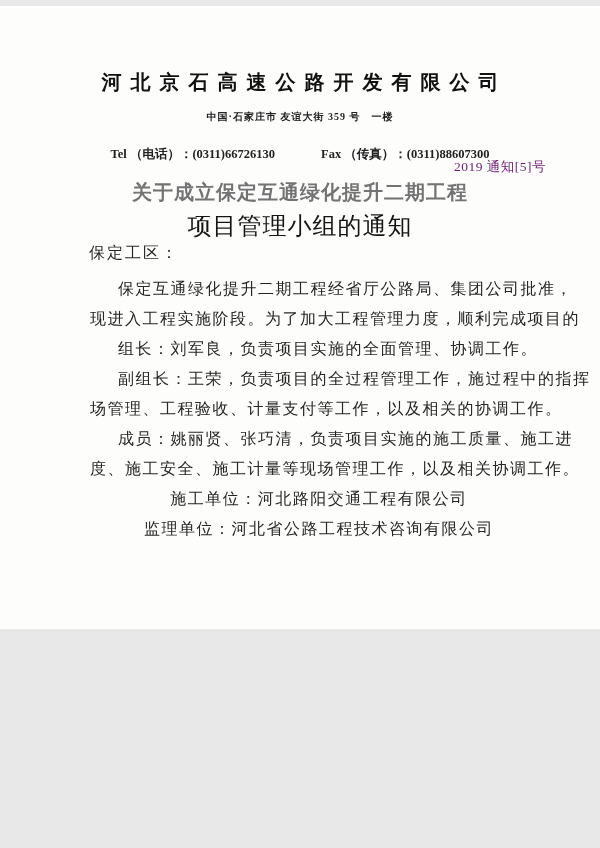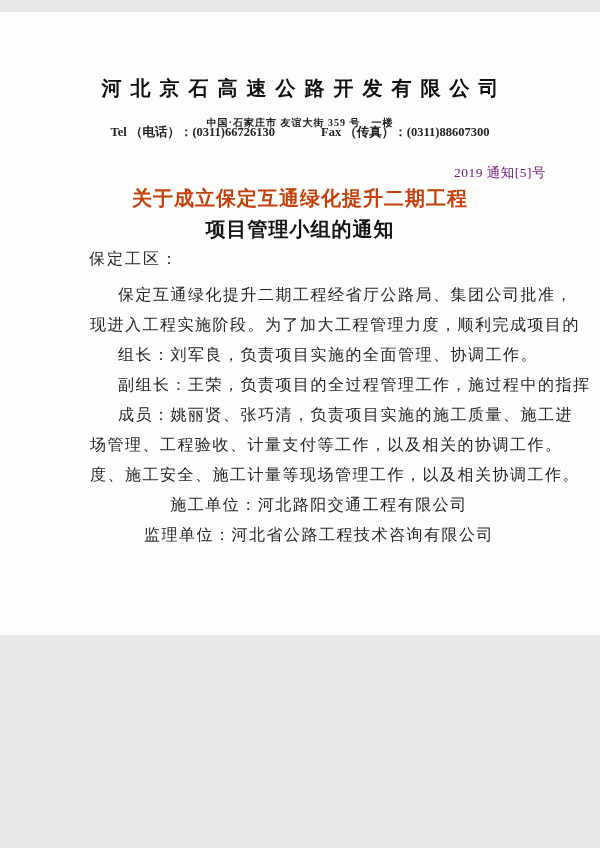--- a/index.html
+++ b/index.html
@@ -1,43 +1,43 @@
 <!DOCTYPE html>
 <html><head>
 <meta charset="utf-8">
 <style>
   html,body{margin:0;padding:0;background:#e8e8e8;}
   .page{
     position:relative;
     width:600px;height:623px;
-    margin:12px auto;
+    margin:6px auto;
     background:#fdfdfc;
     overflow:hidden;
     font-family:"Liberation Serif","DejaVu Serif",serif;
     color:#1c1c1c;
   }
   .center{position:absolute;left:0;right:0;text-align:center;}
   .company{
     top:63px;font-size:20px;font-weight:bold;
     letter-spacing:9px;text-indent:9px;color:#111;
   }
   .address{
     top:104px;font-size:10px;font-weight:bold;letter-spacing:1px;
     white-space:pre;color:#222;
   }
   .telfax{
-    top:112px;font-size:12.5px;font-weight:bold;color:#222;
+    top:140px;font-size:12.5px;font-weight:bold;color:#222;
     display:flex;justify-content:center;gap:46px;white-space:pre;
   }
   .docnum{
     position:absolute;top:152px;right:54px;
     font-size:13.5px;font-weight:normal;letter-spacing:0.5px;color:#701a75;
   }
-  .title1{top:173px;font-size:20px;font-weight:bold;letter-spacing:1px;color:#c2410c;}
-  .title2{top:204px;font-size:20px;font-weight:bold;letter-spacing:1px;color:#151515;}
+  .title1{top:173px;font-size:20px;font-weight:bold;letter-spacing:1px;color:#737373;}
+  .title2{top:204px;font-size:24px;font-weight:normal;letter-spacing:1px;color:#151515;}
   .salutation{
     position:absolute;top:237px;left:89px;
     font-size:16px;letter-spacing:2px;color:#262626;font-family:Liberation Serif, serif;
   }
   .body-block{
     position:absolute;top:268px;left:90px;width:430px;
     font-size:16px;line-height:30px;letter-spacing:1.5px;color:#262626;text-align:center;
   }
   .body-line{white-space:nowrap;}
   .indent{padding-left:28px;}
@@ -75,22 +75,22 @@
   <div class="center title1">关于成立保定互通绿化提升二期工程</div>
   <div class="center title2">项目管理小组的通知</div>
 
   <div class="salutation">保定工区：</div>
 
   <div class="body-block">
     <div class="body-line indent">保定互通绿化提升二期工程经省厅公路局、集团公司批准，</div>
     <div class="body-line">现进入工程实施阶段。为了加大工程管理力度，顺利完成项目的</div>
     <div class="body-line indent">组长：刘军良，负责项目实施的全面管理、协调工作。</div>
     <div class="body-line indent">副组长：王荣，负责项目的全过程管理工作，施过程中的指挥</div>
+    <div class="body-line">场管理、工程验收、计量支付等工作，以及相关的协调工作。</div>
     <div class="body-line indent">成员：姚丽贤、张巧清，负责项目实施的施工质量、施工进</div>
-    <div class="body-line">场管理、工程验收、计量支付等工作，以及相关的协调工作。</div>
     <div class="body-line">度、施工安全、施工计量等现场管理工作，以及相关协调工作。</div>
     <div class="body-line indent">施工单位：河北路阳交通工程有限公司</div>
     <div class="body-line indent">监理单位：河北省公路工程技术咨询有限公司</div>
   </div>
 
   <div class="closing">特此通知。</div>
 
   <div class="seal">
     <svg viewBox="0 0 200 200" xmlns="http://www.w3.org/2000/svg">
       <defs>

